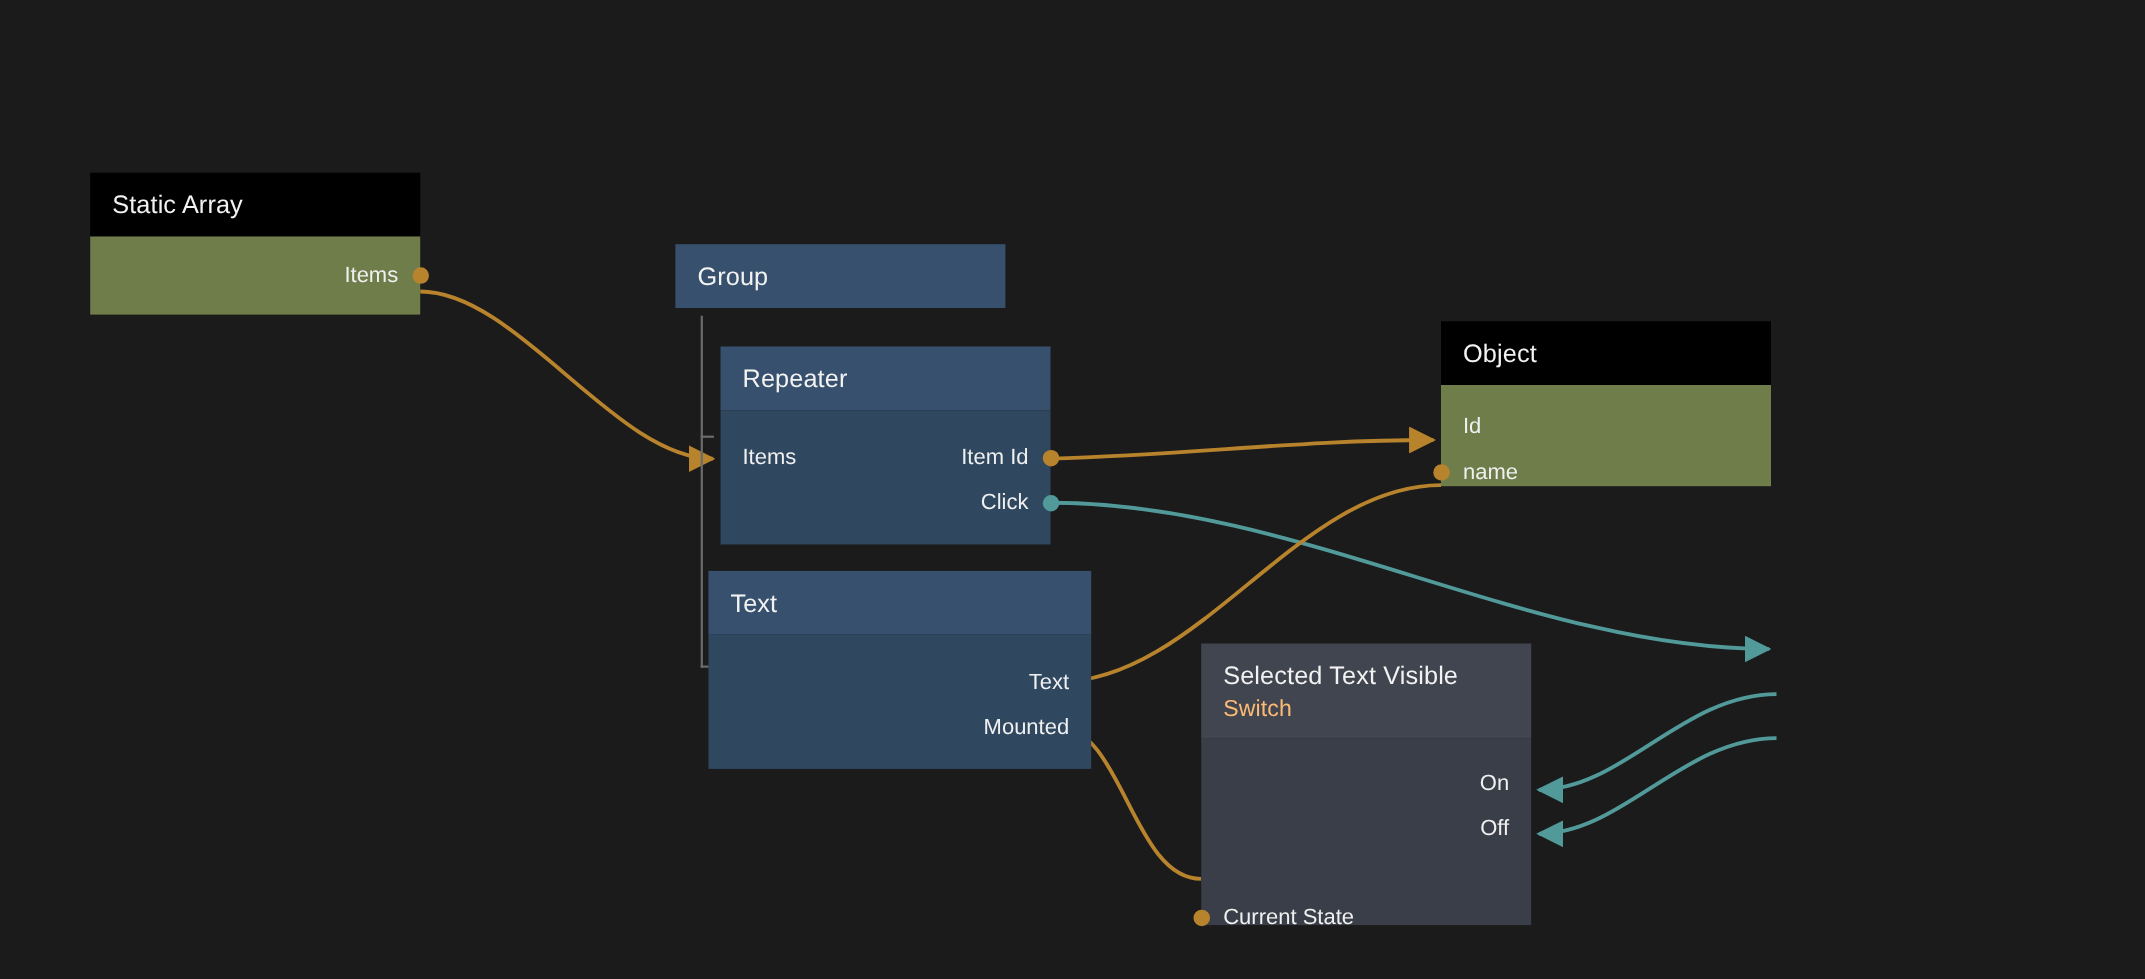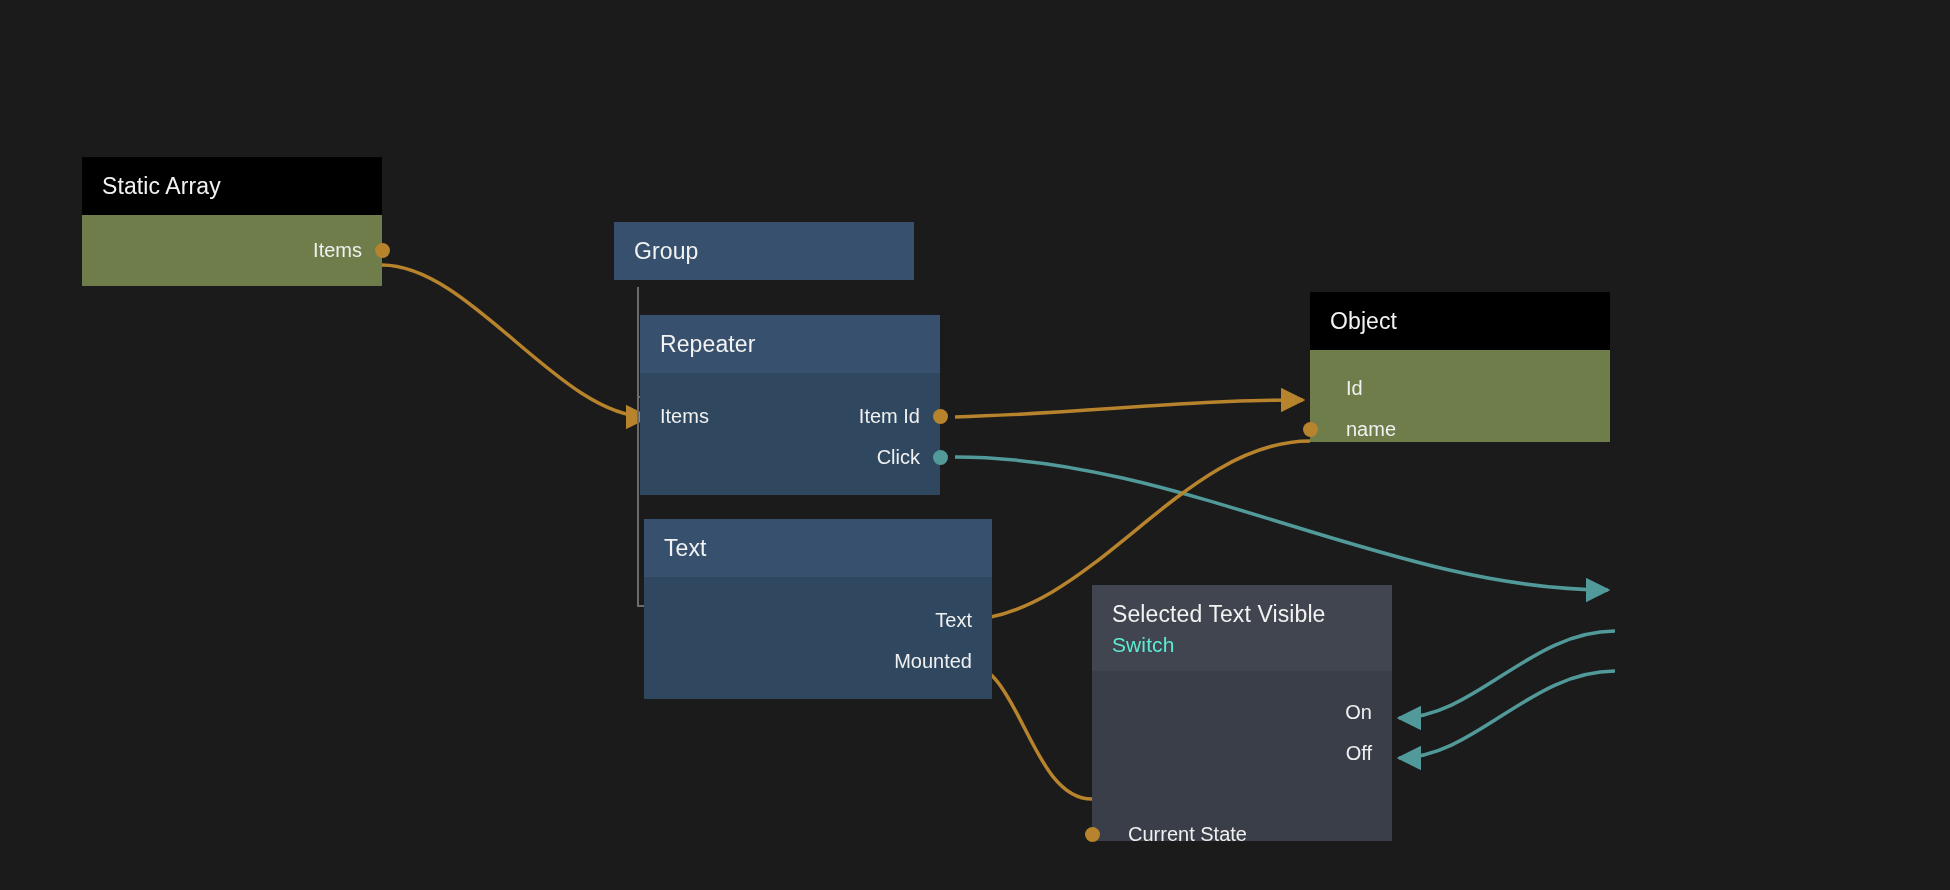--- a/index.html
+++ b/index.html
@@ -31,21 +31,21 @@
   .node-header {
     box-sizing: border-box;
     padding: 14px 22px 14px 20px;
     color: #f2f2f2;
     font-size: 23px;
     line-height: 30px;
     letter-spacing: .1px;
   }
   .node-header .subtitle {
     display: block;
-    color: #5eead4;
+    color: #fdba74;
     font-size: 21px;
     line-height: 28px;
     margin-top: 2px;
   }
   .node-body {
     box-sizing: border-box;
     position: relative;
   }
   
   .green .node-header { background: #000000; }
@@ -57,21 +57,21 @@
 
   .port-row {
     position: relative;
     height: 41px;
     line-height: 41px;
     color: #f0f0f0;
     font-size: 20px;
     white-space: nowrap;
   }
   .port-row.right  { text-align: right; padding-right: 20px; }
-  .port-row.left   { text-align: left;  padding-left: 36px;  }
+  .port-row.left   { text-align: left;  padding-left: 20px;  }
 
   
   .dot {
     position: absolute;
     width: 15px;
     height: 15px;
     border-radius: 50%;
     top: 50%;
     margin-top: -7.5px;
   }
@@ -137,21 +137,21 @@
         <span>Items</span>
         <span class="dot orange at-right"></span>
       </div>
     </div>
   </div>
 
   <div class="node blue" style="left:614px; top:222px; width:300px;">
     <div class="node-header">Group</div>
   </div>
 
-  <div class="node blue" style="left:640px; top:315px; width:300px;">
+  <div class="node blue" style="left:655px; top:315px; width:300px;">
     <div class="node-header">Repeater</div>
     <div class="node-body" style="height:122px; padding-top:23px;">
       <div class="port-row" style="padding:0 20px;">
         <span style="float:left;">Items</span>
         <span style="float:right;">Item Id</span>
         <span class="dot orange at-right"></span>
       </div>
       <div class="port-row right">
         <span>Click</span>
         <span class="dot teal at-right"></span>

